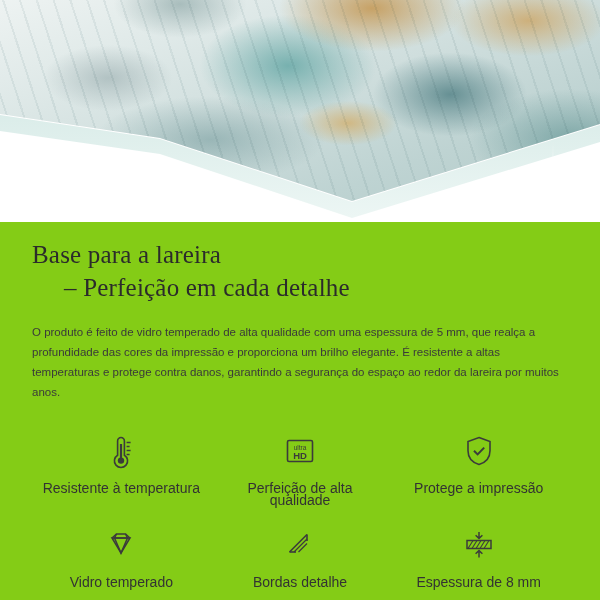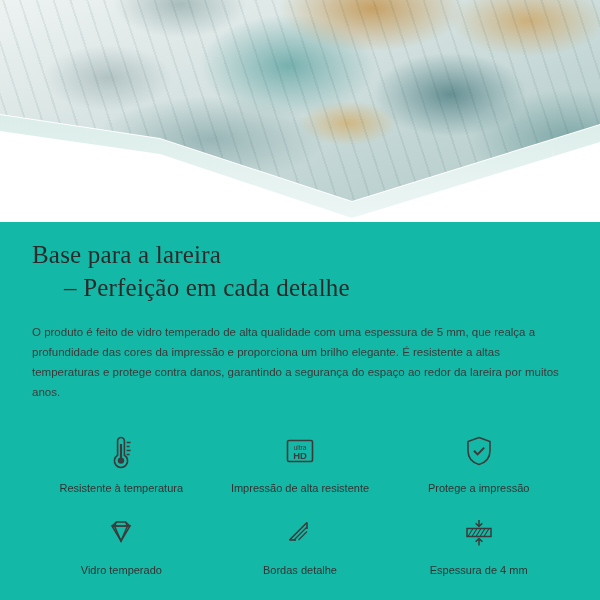--- a/index.html
+++ b/index.html
@@ -7,21 +7,21 @@
     width: 600px;
     height: 600px;
     background: #ffffff;
     font-family: "Liberation Sans", sans-serif;
     overflow: hidden;
   }
   .page {
     position: relative;
     width: 600px;
     height: 600px;
-    background: #14b8a6;
+    background: #84cc16;
   }
 
   
   .hero {
     position: relative;
     width: 600px;
     height: 222px;
     overflow: hidden;
     background: #ffffff;
   }
@@ -122,21 +122,21 @@
   }
   .feature-icon {
     height: 46px;
     display: flex;
     align-items: center;
     justify-content: center;
     text-align: center;
   }
   .feature-label {
     margin-top: 8px;
-    font-size: 11px;
+    font-size: 14px;
     color: #333333;
     line-height: 12px;
   }
   svg { display: block; }
 </style>
 </head>
 <body>
 
 <div class="page">
 
@@ -171,21 +171,21 @@
       </div>
 
       <div class="feature">
         <div class="feature-icon">
           <svg width="44" height="44" viewBox="0 0 44 44" fill="none">
             <rect x="9.5" y="11.5" width="25" height="21" rx="1.5" stroke="#3b3b3b" stroke-width="1.6"></rect>
             <text x="22" y="21" text-anchor="middle" font-family="Liberation Sans, sans-serif" font-size="6.5" fill="#3b3b3b">ultra</text>
             <text x="22" y="29.5" text-anchor="middle" font-family="Liberation Sans, sans-serif" font-size="9.5" font-weight="bold" fill="#3b3b3b">HD</text>
           </svg>
         </div>
-        <div class="feature-label">Impressão de alta resistente</div>
+        <div class="feature-label">Perfeição de alta qualidade</div>
       </div>
 
       <div class="feature">
         <div class="feature-icon">
           <svg width="44" height="44" viewBox="0 0 44 44" fill="none" stroke="#3b3b3b" stroke-width="1.6">
             <path d="M22 8.5l11 4v9.2c0 7-4.6 11.8-11 13.8-6.4-2-11-6.8-11-13.8V12.5l11-4z"></path>
             <path d="M17 21.8l3.6 3.6 6.6-6.8" stroke-width="2"></path>
           </svg>
         </div>
         <div class="feature-label">Protege a impressão</div>
@@ -219,18 +219,18 @@
 
       <div class="feature">
         <div class="feature-icon">
           <svg width="44" height="44" viewBox="0 0 44 44" fill="none" stroke="#3b3b3b" stroke-width="1.5">
             <path d="M22 9v5.5M18.6 12.2L22 15.4l3.4-3.2"></path>
             <rect x="10" y="17.5" width="24" height="8" stroke-width="1.5"></rect>
             <path d="M11 25.5l5-8M15 25.5l5-8M19 25.5l5-8M23 25.5l5-8M27 25.5l5-8" stroke-width="1.1"></path>
             <path d="M22 34.5V29M18.6 30.8L22 27.6l3.4 3.2"></path>
           </svg>
         </div>
-        <div class="feature-label">Espessura de 4 mm</div>
+        <div class="feature-label">Espessura de 8 mm</div>
       </div>
 
     </div>
   </div>
 </div>
 
 </body></html>

